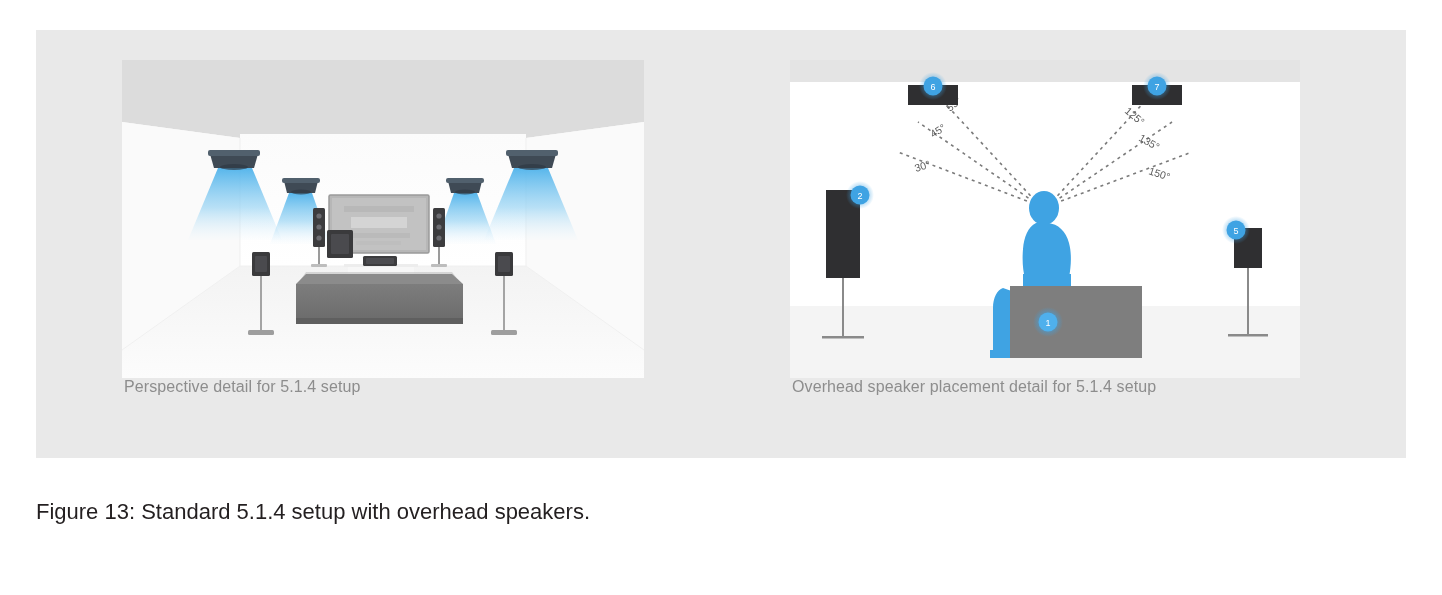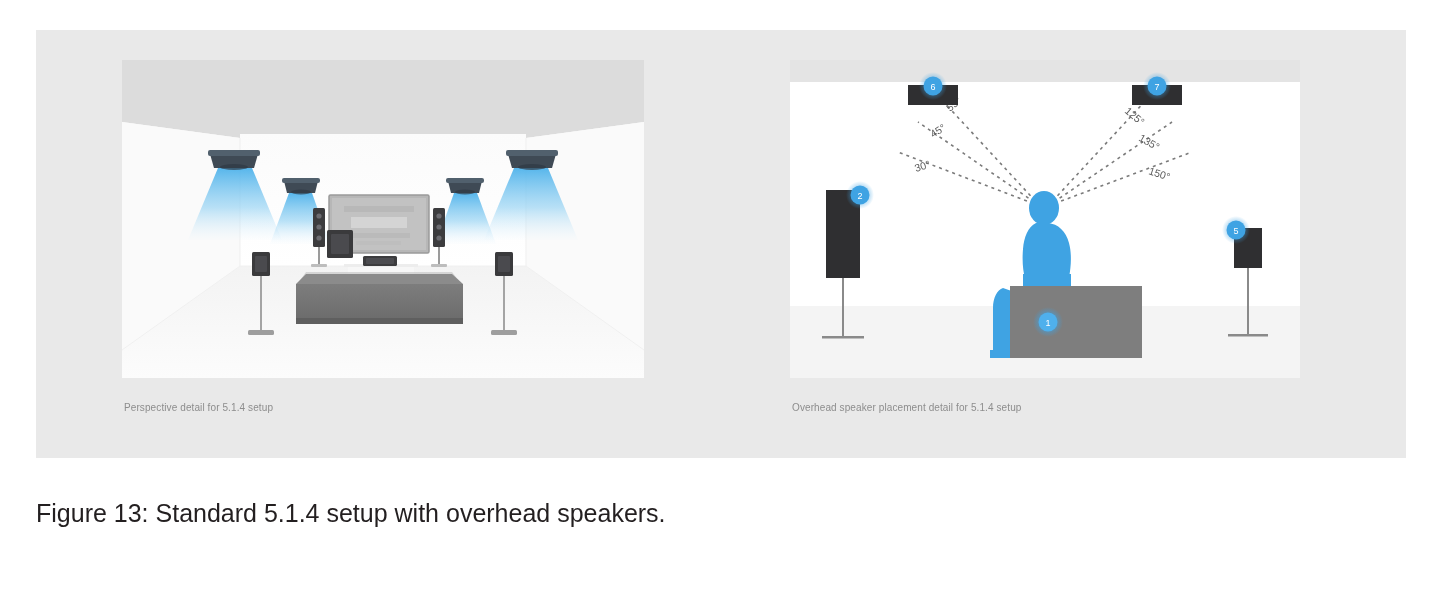--- a/index.html
+++ b/index.html
@@ -32,35 +32,35 @@
     position: absolute;
     top: 30px;
     height: 318px;
     background: #ffffff;
   }
   #illus-left  { left: 86px;  width: 522px; }
   #illus-right { left: 754px; width: 510px; }
 
   .illus-caption {
     position: absolute;
-    top: 372px;
-    font-size: 10px;
+    top: 348px;
+    font-size: 16px;
     color: #8d8d8d;
     letter-spacing: .1px;
     white-space: nowrap;
   }
   #caption-left  { left: 88px;  }
   #caption-right { left: 756px; }
 
   
   #figure-caption {
     position: absolute;
     left: 36px;
     top: 500px;
-    font-size: 25px;
+    font-size: 22px;
     line-height: 1.1;
     color: #231f20;
     white-space: nowrap;
   }
 
   svg { display: block; }
 </style>
 </head>
 <body>
 

